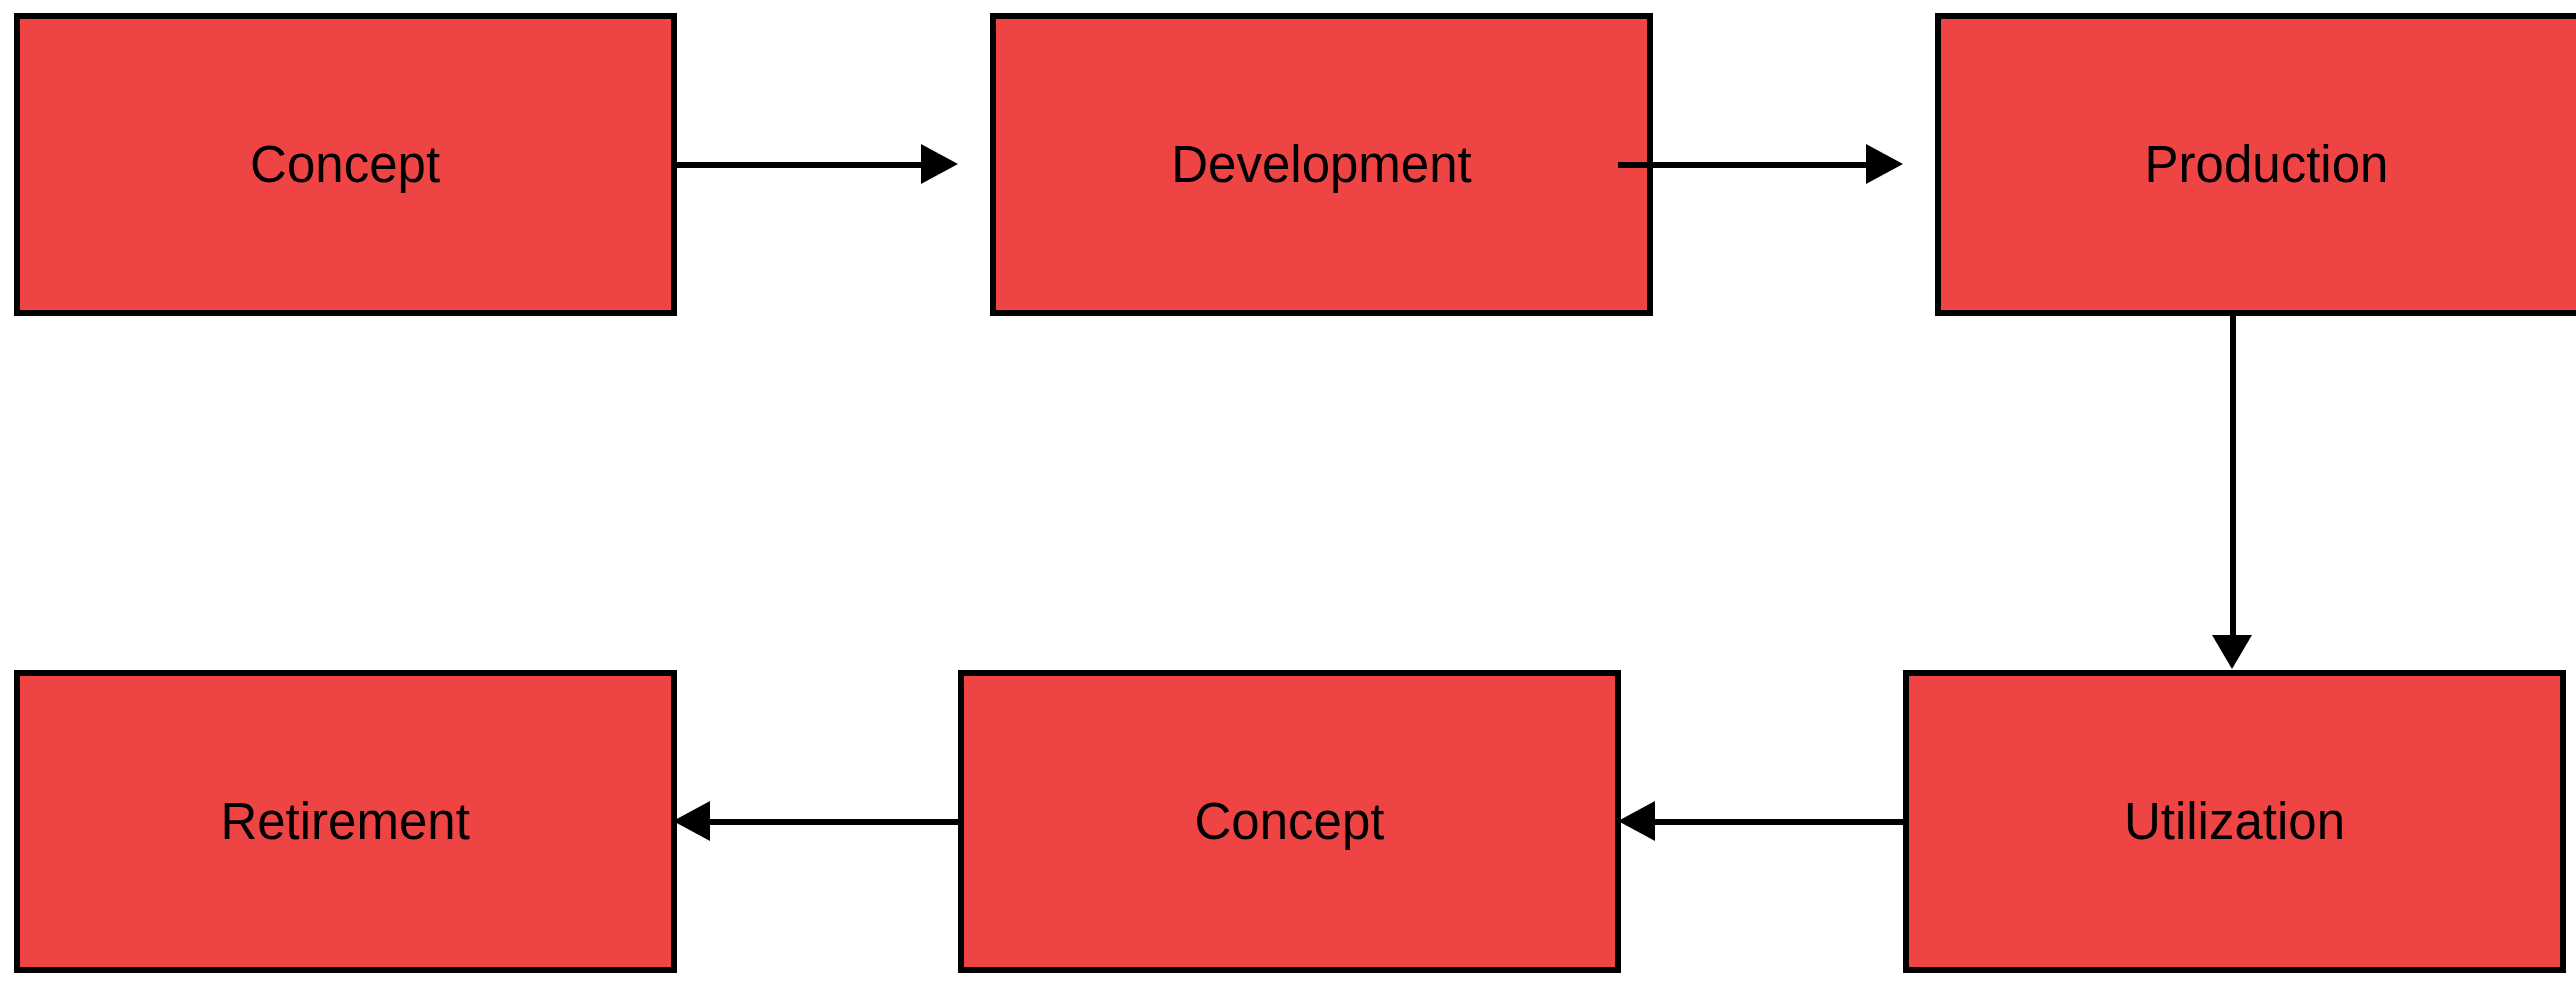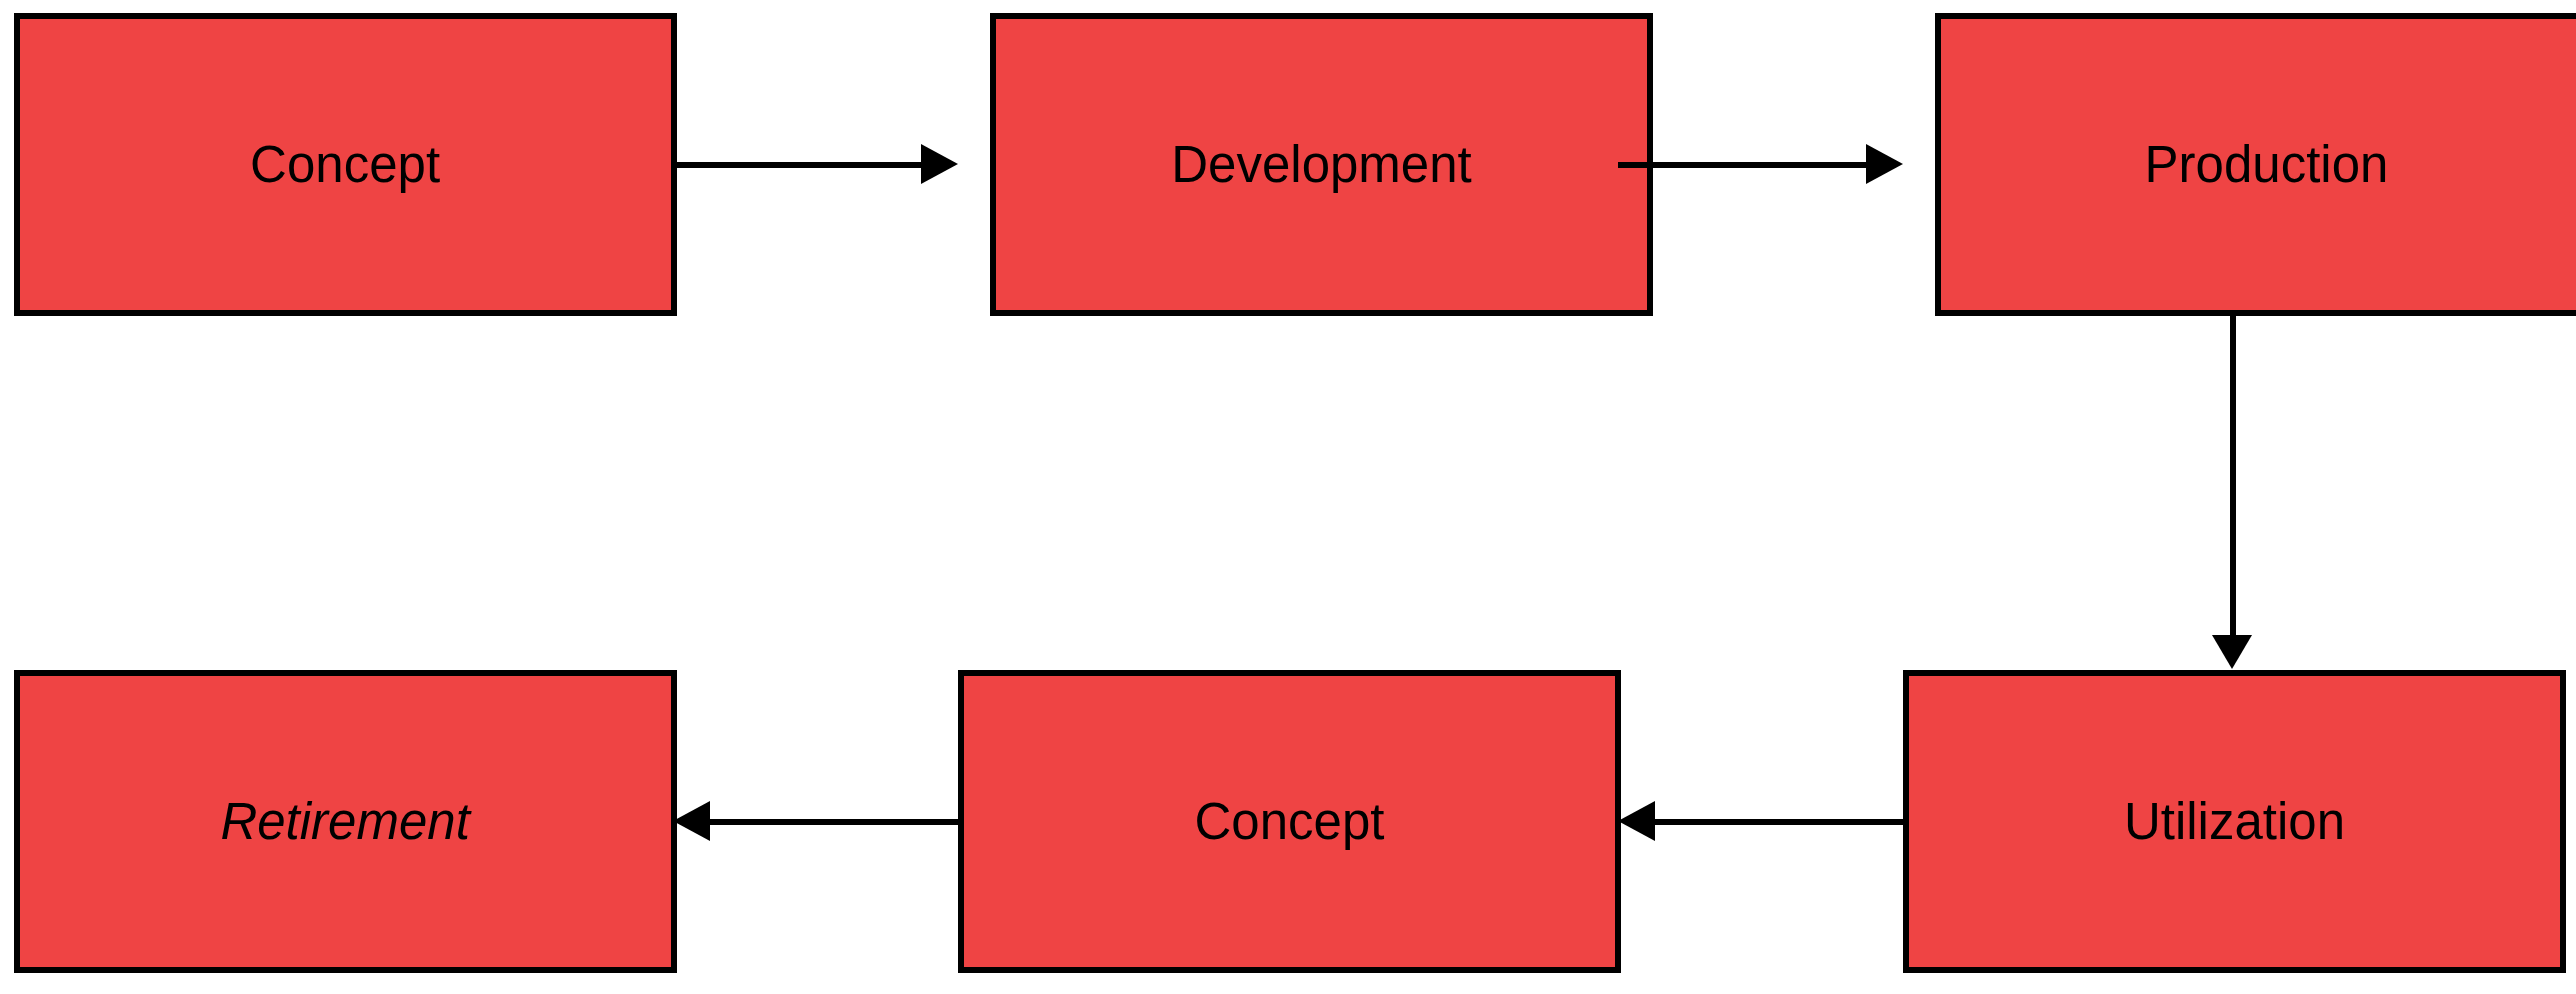--- a/index.html
+++ b/index.html
@@ -59,21 +59,21 @@
     border-left: 20.4px solid transparent;
     border-right: 20.4px solid transparent;
     border-top: 34px solid #000000;
   }
   
   #node-concept     { left: 13.6px;   top: 12.8px;  }
   #node-development { left: 958px; top: 12.8px; margin-left: 32px;  }
   #node-production  { left: 1903px; top: 12.8px; margin-left: 32px;  }
   #node-utilization { left: 1903px; top: 670px; }
   #node-support     { left: 958px; top: 670px; }
-  #node-retirement  { left: 13.6px;   top: 670px; font-style: italic; }
+  #node-retirement  { left: 13.6px;   top: 670px; }
 </style>
 </head>
 <body>
 
 <div class="canvas">
 
   <div class="node" id="node-concept">
     <span class="label">Concept</span>
   </div>
 

